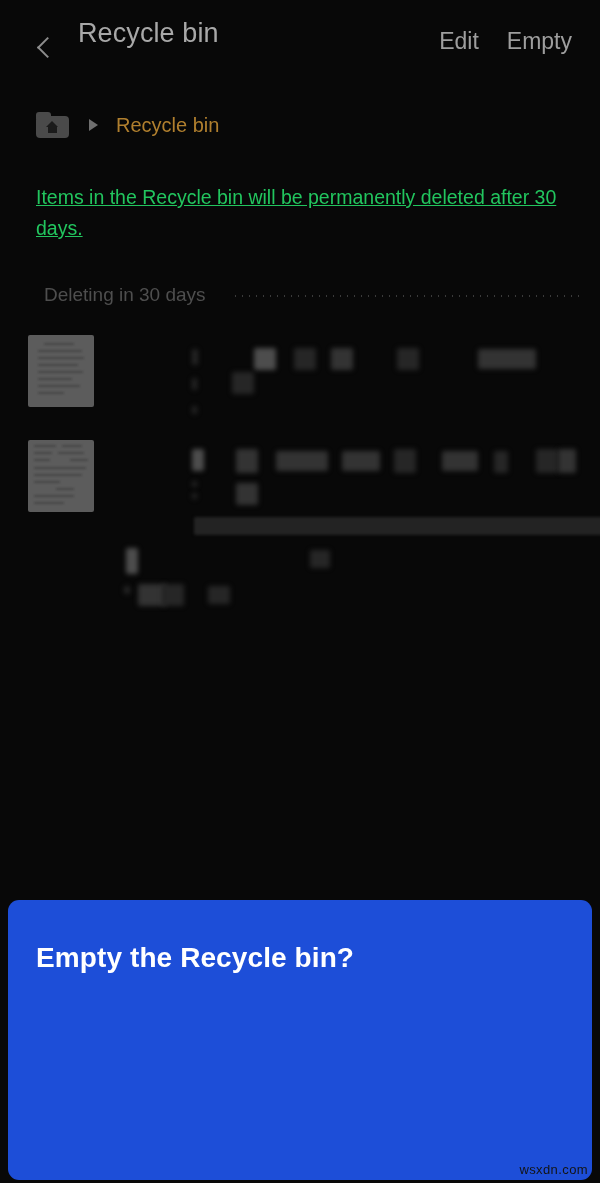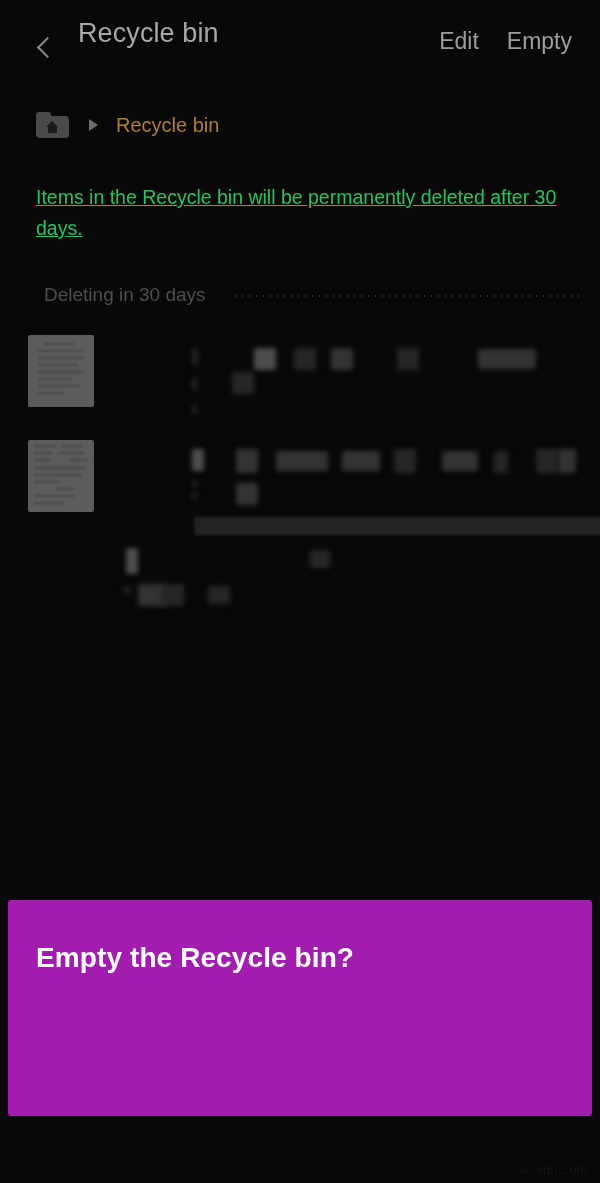--- a/index.html
+++ b/index.html
@@ -243,23 +243,23 @@
     background: #232323;
     filter: blur(1.6px);
   }
 
   
   .dialog {
     position: absolute;
     left: 8px;
     top: 900px;
     width: 584px;
-    height: 216px;
-    background: #a21caf;
-    border-radius: 3px;
+    height: 280px;
+    background: #1d4ed8;
+    border-radius: 11px;
   }
   .dlg-title {
     position: absolute;
     left: 28px;
     top: 42px;
     font-size: 28px;
     font-weight: bold;
     color: #ffffff;
     letter-spacing: .1px;
   }

